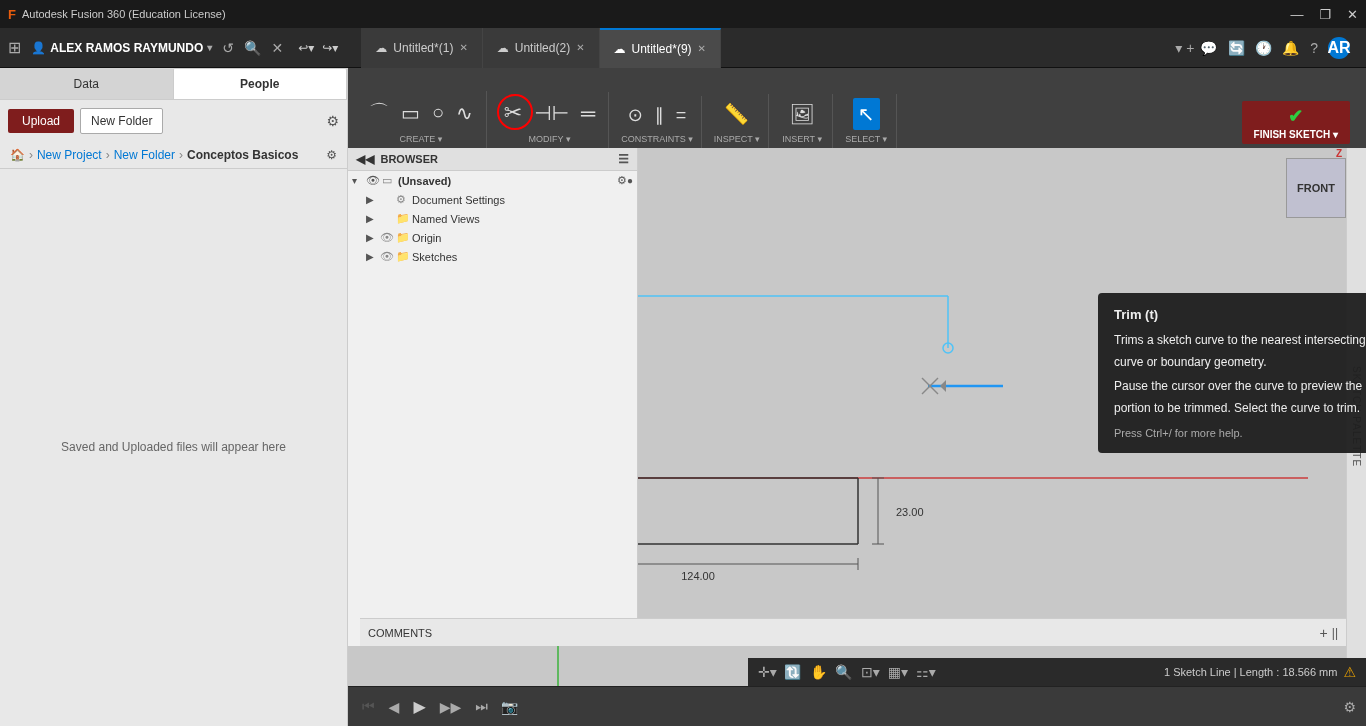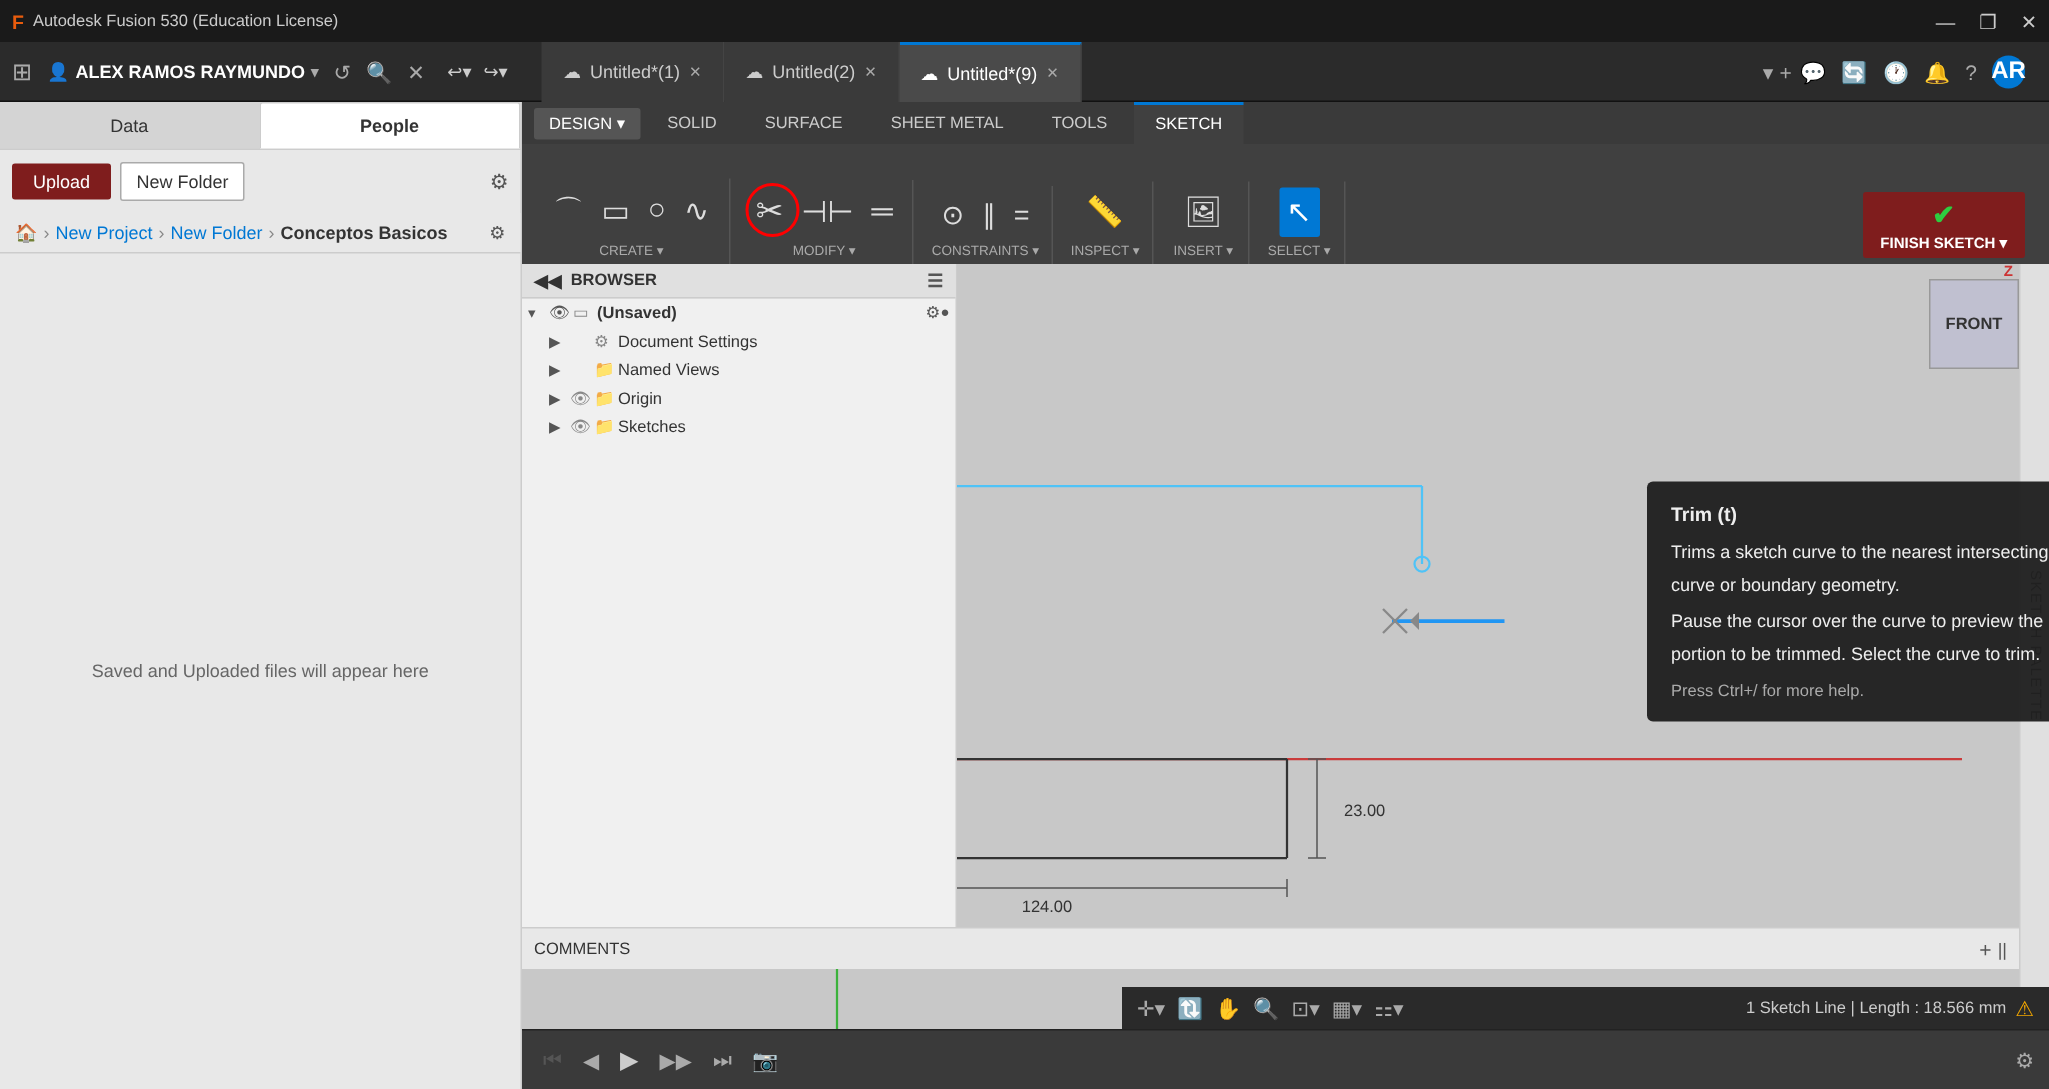--- a/index.html
+++ b/index.html
@@ -106,37 +106,37 @@
     #view-cube-inner { width: 60px; height: 60px; background: #c0c0d0; border: 1px solid #999; display: flex; align-items: center; justify-content: center; font-size: 11px; color: #333; font-weight: bold; margin: 0 auto; }
 
     
     #sketch-palette { position: absolute; right: 0; top: 0; width: 20px; height: 100%; background: #e0e0e0; border-left: 1px solid #ccc; display: flex; align-items: center; justify-content: center; }
     #sketch-palette-label { writing-mode: vertical-rl; font-size: 10px; color: #555; letter-spacing: 1px; text-transform: uppercase; }
 
     
     .canvas-grid { background-image: radial-gradient(circle, #aaa 1px, transparent 1px); background-size: 20px 20px; }
 
     
-    #comments-bar { position: absolute; bottom: 40px; left: 0; right: 20px; height: 28px; background: #e8e8e8; border-top: 1px solid #ccc; display: flex; align-items: center; padding: 0 8px; font-size: 11px; color: #333; justify-content: center; }
+    #comments-bar { position: absolute; bottom: 40px; left: 12px; right: 20px; height: 28px; background: #e8e8e8; border-top: 1px solid #ccc; display: flex; align-items: center; padding: 0 8px; font-size: 11px; color: #333; justify-content: center; }
     #comments-bar .plus-icon { font-size: 14px; color: #555; cursor: pointer; margin-left: auto; }
     #comments-bar .collapse-icon { font-size: 12px; color: #555; cursor: pointer; margin-left: 4px; }
 
     .toolbar-undo-redo { display: flex; align-items: center; padding: 0 6px; gap: 2px; }
     .undo-redo-btn { background: none; border: none; color: #ccc; font-size: 12px; cursor: pointer; padding: 2px 3px; }
 
     
     .design-btn { background: #555; color: #fff; border: none; padding: 4px 10px; font-size: 11px; cursor: pointer; display: flex; align-items: center; gap: 4px; border-radius: 2px; }
   </style>
 </head>
 <body>
 
 <div id="titlebar">
   <div id="titlebar-left">
     <span class="app-icon">F</span>
-    <span>Autodesk Fusion 530 (Education License)</span>
+    <span>Autodesk Fusion 360 (Education License)</span>
   </div>
   <div id="titlebar-right">
     <span>—</span>
     <span>❐</span>
     <span>✕</span>
   </div>
 </div>
 
 <div id="topbar">
   <span class="grid-icon">⊞</span>
@@ -211,28 +211,20 @@
     </div>
     <div id="empty-files">
       <span>Saved and Uploaded files will
 appear here</span>
     </div>
   </div>
 
   <div id="right-section">
 
     <div id="toolbar">
-      <div id="toolbar-tabs">
-        <button class="design-btn">DESIGN ▾</button>
-        <div class="toolbar-tab">SOLID</div>
-        <div class="toolbar-tab">SURFACE</div>
-        <div class="toolbar-tab">SHEET METAL</div>
-        <div class="toolbar-tab">TOOLS</div>
-        <div class="toolbar-tab active">SKETCH</div>
-      </div>
       <div id="toolbar-content">
 
         <div class="tool-group">
           <div class="tool-group-items">
             <button class="tool-btn">
               <span class="icon" style="font-size:20px;color:#ddd;">⌒</span>
             </button>
             <button class="tool-btn">
               <span class="icon" style="font-size:20px;color:#ddd;">▭</span>
             </button>

